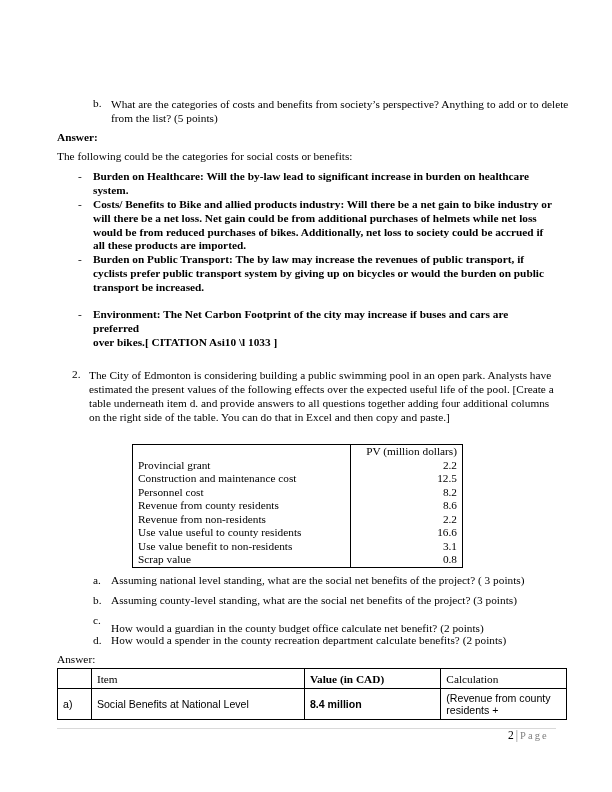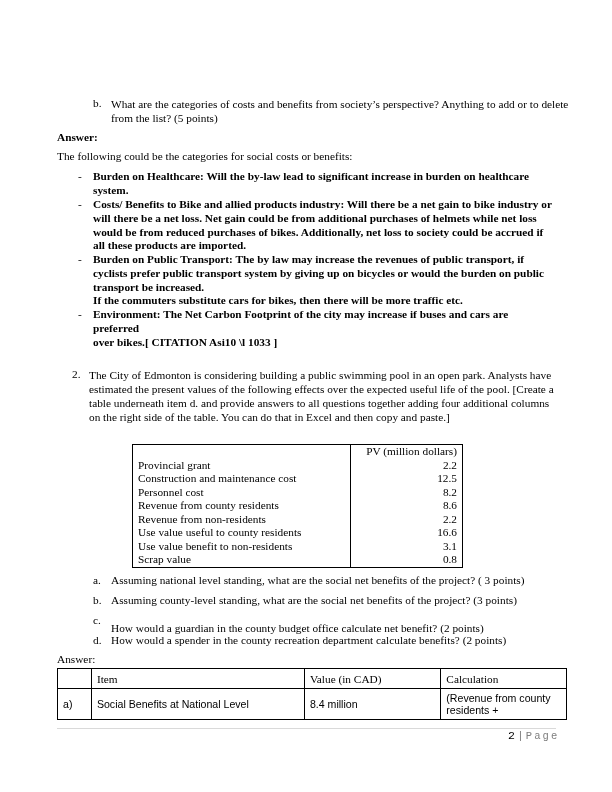--- a/index.html
+++ b/index.html
@@ -83,37 +83,37 @@
     #answer-table tr.header-row td {
       font-family: "Liberation Serif", "DejaVu Serif", serif;
       font-size: 11.3px;
       height: 15px;
       padding-top: 3px;
       padding-bottom: 1px;
     }
     #answer-table tr.data-row td { height: 26px; }
     #answer-table .c0 { width: 23px; }
     #answer-table .c1 { width: 203px; margin-left: 12px; }
-    #answer-table .c2 { width: 126px; }
+    #answer-table .c2 { width: 126px; font-weight: bold; }
     #answer-table .c3 { width: 115px; }
 
     
     #footer-rule {
       position: absolute;
       left: 57px;
       top: 728px;
       width: 499px;
       height: 1px;
       background: #d9d9d9;
     }
     #footer-page {
       position: absolute;
       left: 508px;
       top: 729px;
-      font-family: Liberation Mono, monospace;
+      font-family: Liberation Serif, serif;
       font-size: 11.5px;
       color: #000;
       white-space: nowrap;
     }
     #footer-page .sep { color: #7f7f7f; margin: 0 2px; }
     #footer-page .page-word { color: #7f7f7f; letter-spacing: 2.1px; font-size: 10.5px; }
   </style>
 </head>
 <body>
 
@@ -137,21 +137,20 @@
     <div>will there be a net loss. Net gain could be from additional purchases of helmets while net loss</div>
     <div>would be from reduced purchases of bikes. Additionally, net loss to society could be accrued if</div>
     <div>all these products are imported.</div>
   </div>
 
   <div class="bullet-dash" style="top:253px">-</div>
   <div class="bullet-text" style="top:253px">
     <div>Burden on Public Transport: The by law may increase the revenues of public transport, if</div>
     <div>cyclists prefer public transport system by giving up on  bicycles or would the burden on public</div>
     <div>transport be increased.</div>
-    <div>If the commuters substitute cars for bikes, then there will be more traffic etc.</div>
   </div>
 
   <div class="bullet-dash" style="top:308px">-</div>
   <div class="bullet-text" style="top:308px">
     <div>Environment: The Net Carbon Footprint of the city may increase if buses and cars are preferred</div>
     <div>over bikes.[ CITATION Asi10 \l 1033 ]</div>
   </div>
 </div>
 
 <div class="line" id="q2-num">2.</div>

